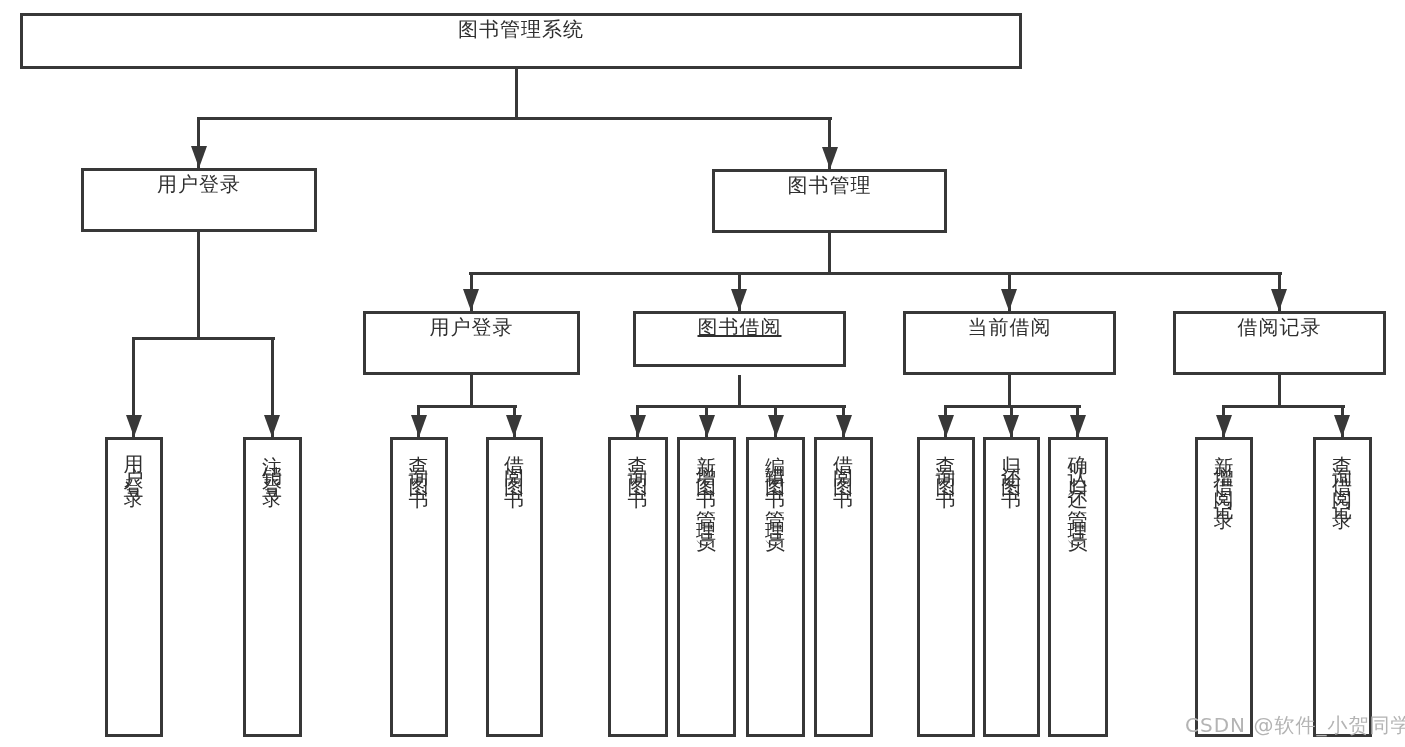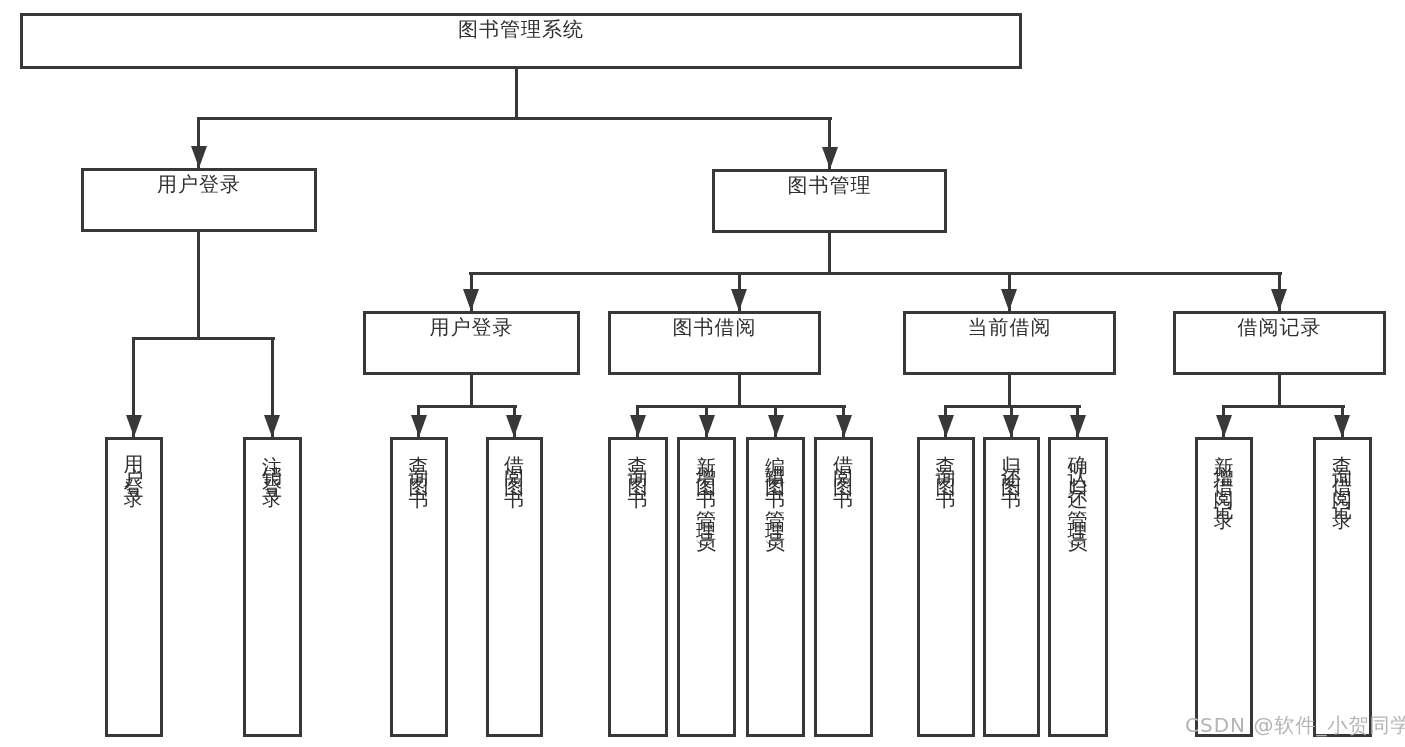--- a/index.html
+++ b/index.html
@@ -89,21 +89,21 @@
   <div class="vl" style="left:738px; top:272px; height:39px;"></div>
   <div class="ar" style="left:731px; top:289px;"></div>
   <div class="vl" style="left:1008px; top:272px; height:39px;"></div>
   <div class="ar" style="left:1001px; top:289px;"></div>
   <div class="vl" style="left:1278px; top:272px; height:39px;"></div>
   <div class="ar" style="left:1271px; top:289px;"></div>
 
   <div class="box" style="left:363px; top:311px; width:217px; height:64px;">
     <span>用户登录</span>
   </div>
-  <div class="box" style="left:608px; top:311px; width:213px; height:64px;">
+  <div class="box" style="left:633px; top:311px; width:213px; height:56px;text-decoration:underline;">
     <span>图书借阅</span>
   </div>
   <div class="box" style="left:1173px; top:311px; width:213px; height:64px;">
     <span>借阅记录</span>
   </div>
   <div class="box" style="left:903px; top:311px; width:213px; height:64px;">
     <span>当前借阅</span>
   </div>
 
   <div class="vl" style="left:470px; top:375px; height:33px;"></div>

